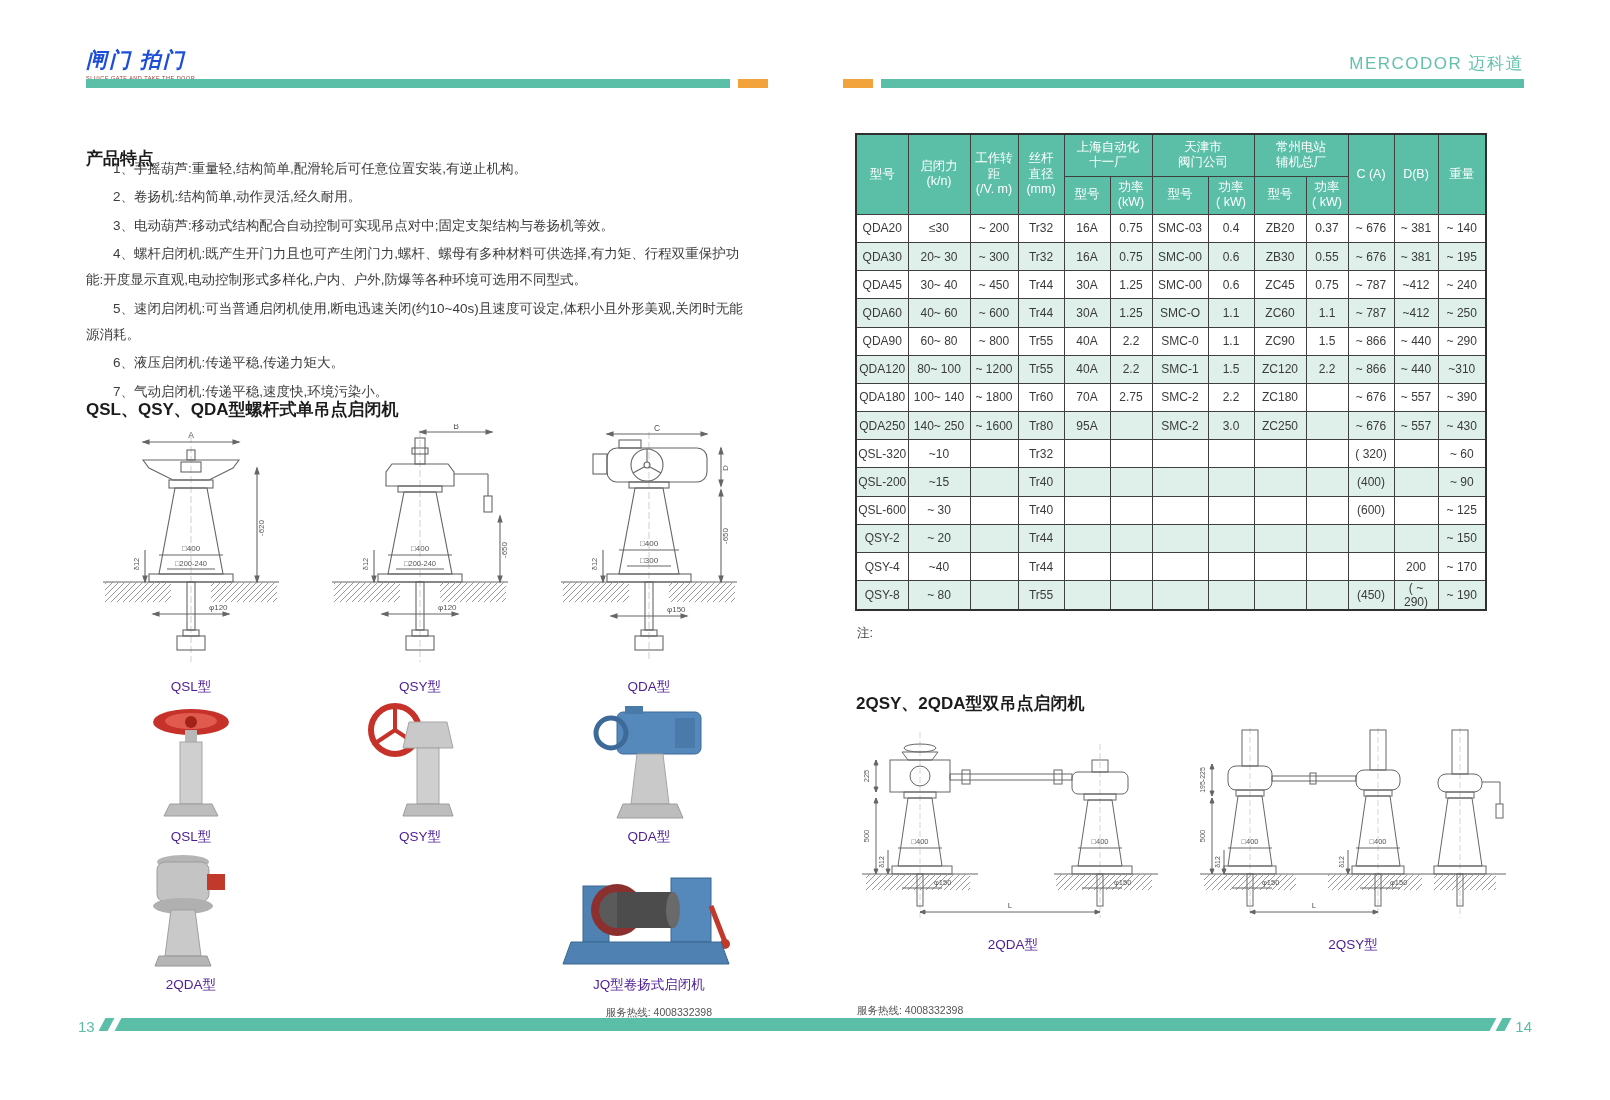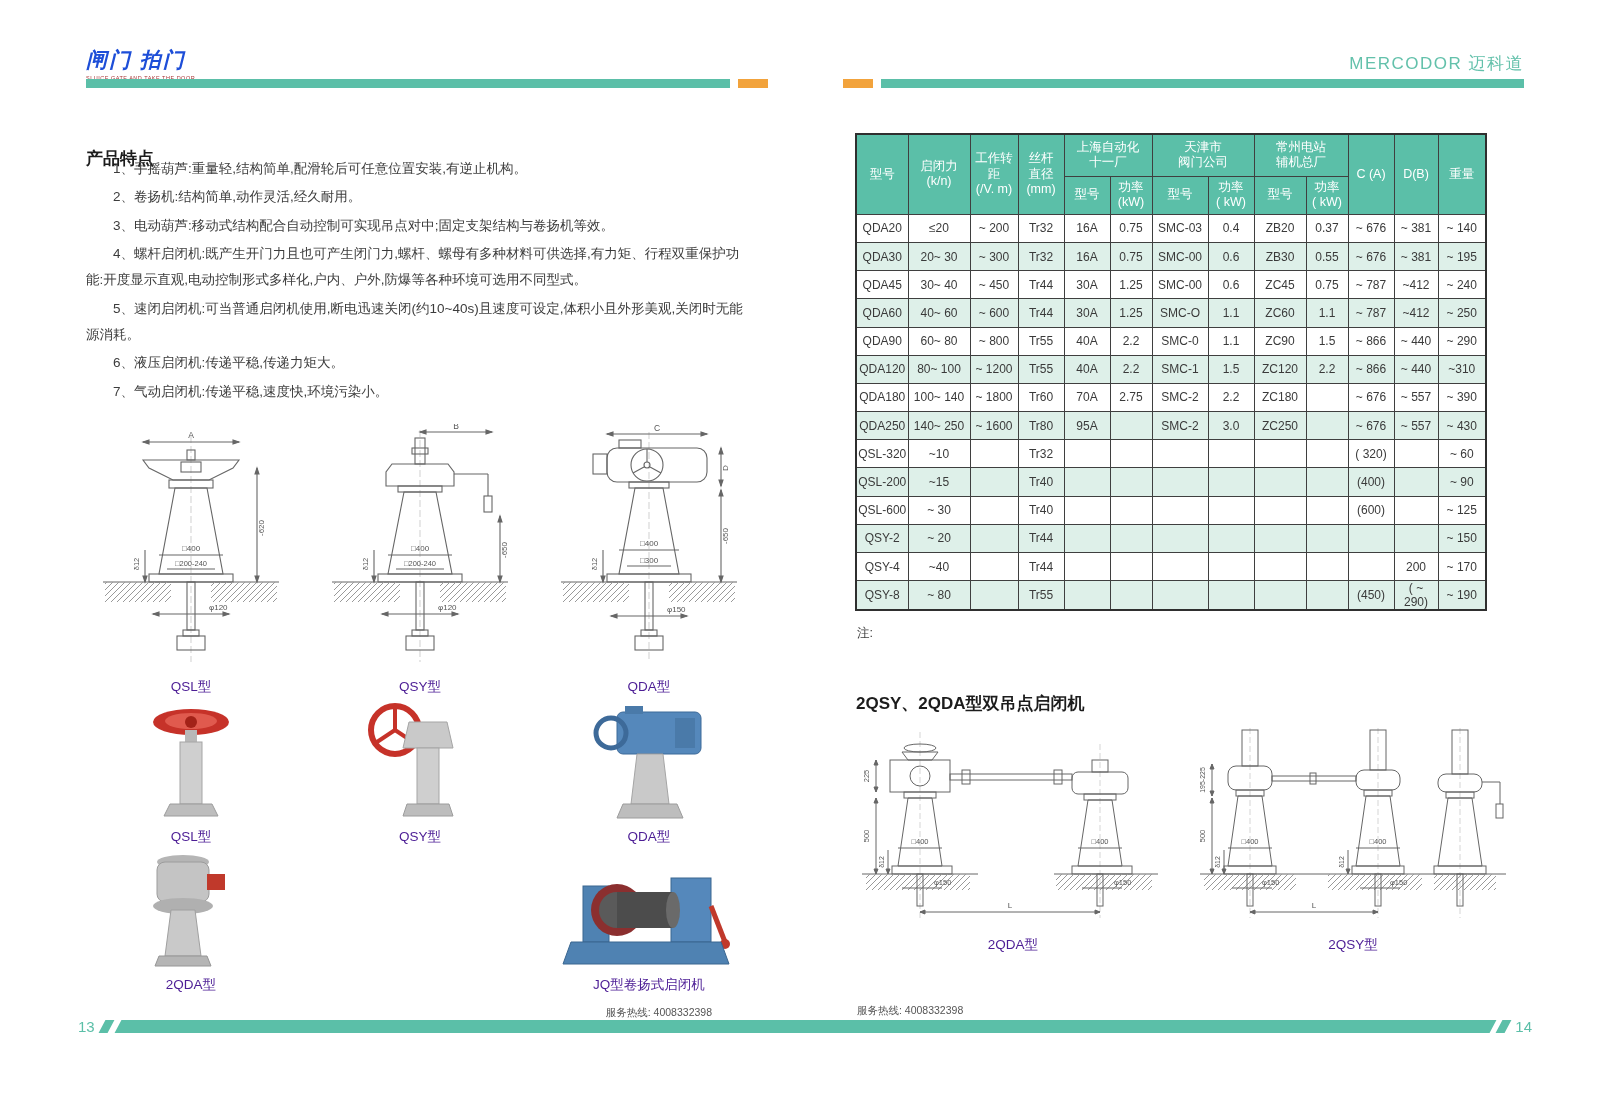--- a/index.html
+++ b/index.html
@@ -44,21 +44,21 @@
   .hoist-table tbody tr:nth-child(even) td { background:#def0e9; }
 
   .note { position:absolute; left:857px; top:624px; font-size:12.5px; color:#3c3c3c; line-height:1.5; }
   .draw2-row { position:absolute; left:858px; top:718px; width:650px; display:flex; justify-content:space-between; }
   .draw2-item { width:310px; text-align:center; }
 
   
   .hotline { font-size:10.5px; color:#555; position:absolute; }
   .hotline.left { left:86px; top:1006px; width:626px; text-align:right; }
   .hotline.right { left:857px; top:1004px; }
-  .footer { position:absolute; left:78px; top:1018px; width:1454px; height:16px; display:flex; align-items:center; gap:7px; }
+  .footer { position:absolute; left:78px; top:1018px; width:1454px; height:16px; display:flex; gap:7px; }
   .pageno { font-size:15px; color:#5bbfa8; }
   .slash { width:9px; height:13px; background:#5bbfa8; transform:skewX(-28deg); }
   .footer-bar { flex:1; height:13px; background:#5bbfa8; transform:skewX(-28deg); }
 </style>
 </head>
 <body>
 
 <div class="page">
 
   <div class="logo">
@@ -75,20 +75,21 @@
   <div class="features">
     <p>1、手摇葫芦:重量轻,结构简单,配滑轮后可任意位置安装,有逆止机构。</p>
     <p>2、卷扬机:结构简单,动作灵活,经久耐用。</p>
     <p>3、电动葫芦:移动式结构配合自动控制可实现吊点对中;固定支架结构与卷扬机等效。</p>
     <p>4、螺杆启闭机:既产生开门力且也可产生闭门力,螺杆、螺母有多种材料可供选择,有力矩、行程双重保护功能:开度显示直观,电动控制形式多样化,户内、户外,防爆等各种环境可选用不同型式。</p>
     <p>5、速闭启闭机:可当普通启闭机使用,断电迅速关闭(约10~40s)且速度可设定,体积小且外形美观,关闭时无能源消耗。</p>
     <p>6、液压启闭机:传递平稳,传递力矩大。</p>
     <p>7、气动启闭机:传递平稳,速度快,环境污染小。</p>
   </div>
 
+  <div class="sec-title left">QSL、QSY、QDA型螺杆式单吊点启闭机</div>
 
   <div class="draw-row">
     <div class="draw-item">
       <svg width="200" height="248" viewBox="0 0 200 248">
         <defs>
             <pattern id="hA" patternUnits="userSpaceOnUse" width="6" height="6">
               <path d="M0,6 L6,0" stroke="#999" stroke-width="1"></path>
             </pattern>
           </defs>
         <line x1="100" y1="12" x2="100" y2="238" stroke="#bbb" stroke-width="0.7" stroke-dasharray="7 3"></line>
@@ -332,21 +333,21 @@
         <th>功率
 ( kW)</th>
         <th>型号</th>
         <th>功率
 ( kW)</th>
       </tr>
     </thead>
     <tbody>
         <tr>
           <td>QDA20</td>
-          <td>≤20</td>
+          <td>≤30</td>
           <td>~ 200</td>
           <td>Tr32</td>
           <td>16A</td>
           <td>0.75</td>
           <td>SMC-03</td>
           <td>0.4</td>
           <td>ZB20</td>
           <td>0.37</td>
           <td>~ 676</td>
           <td>~ 381</td>

